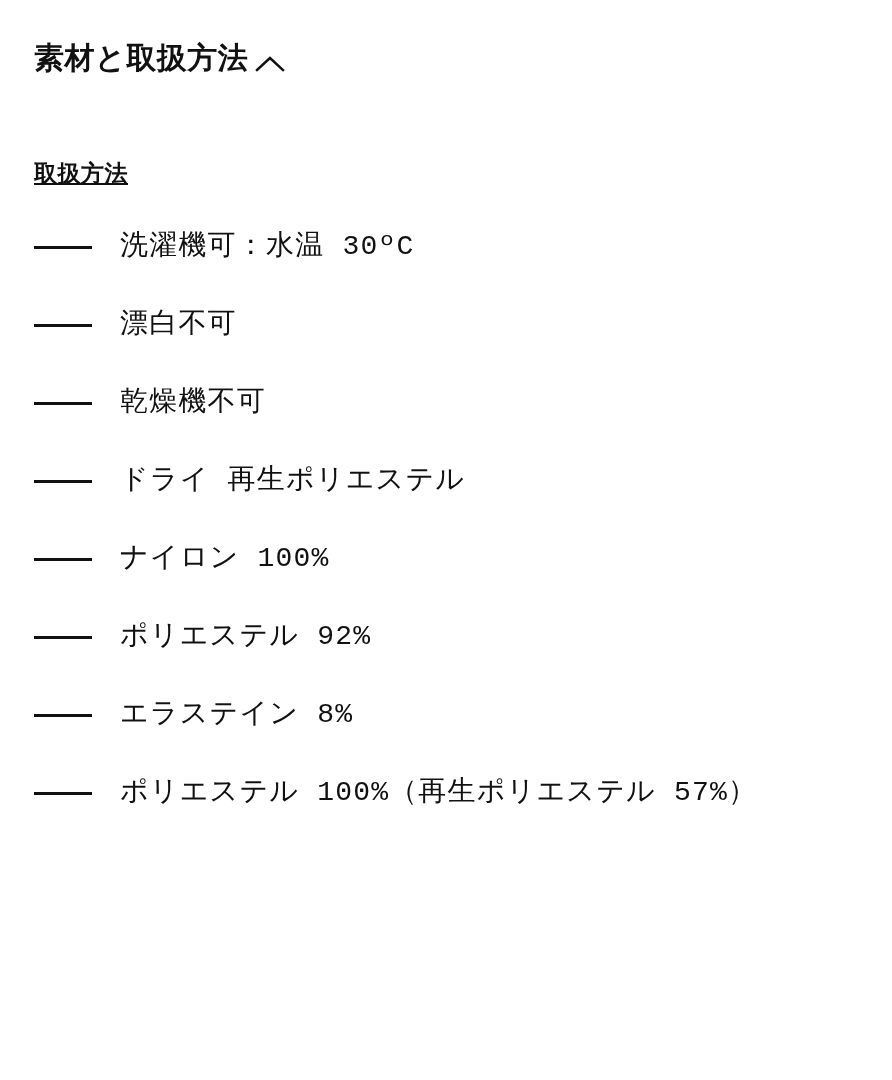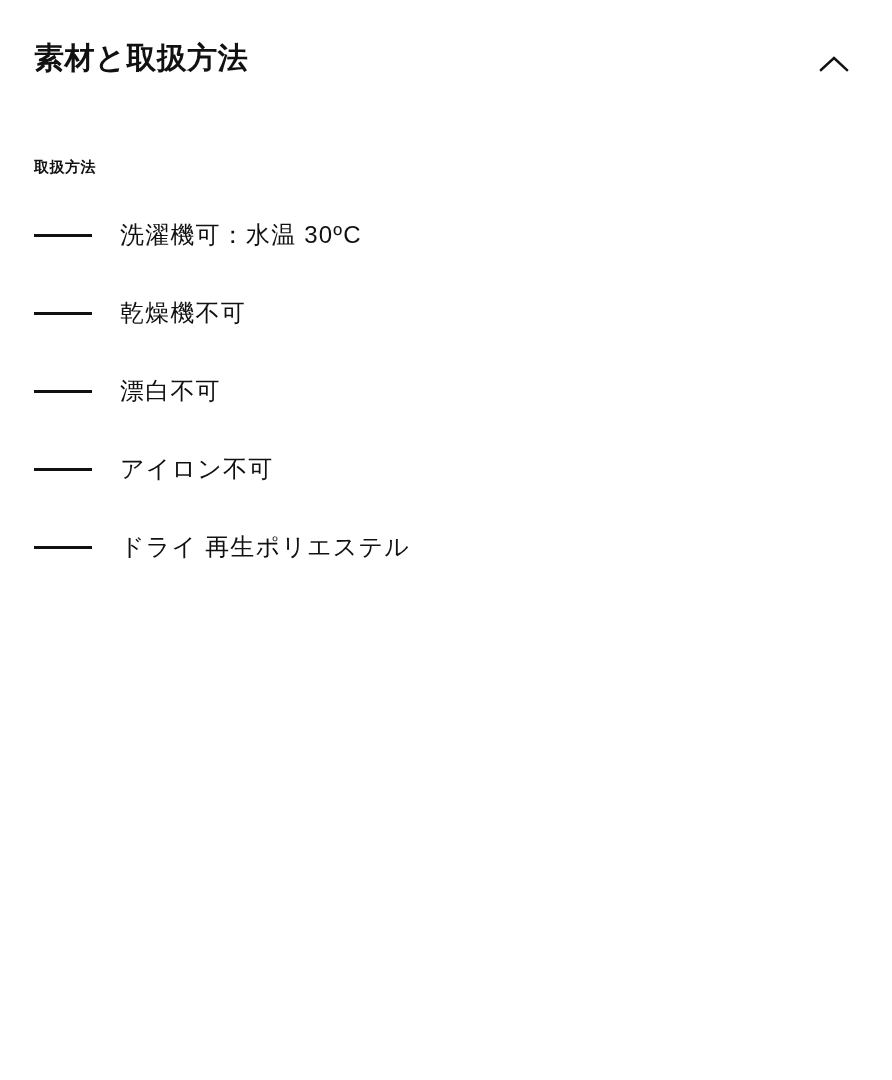--- a/index.html
+++ b/index.html
@@ -17,21 +17,21 @@
   .panel {
     width: 892px;
     height: 1080px;
     box-sizing: border-box;
     padding: 0 34px;
     position: relative;
   }
   .panel-header {
     display: flex;
     align-items: flex-start;
-    justify-content: space-between;
+    justify-content: flex-start;
     padding-top: 40px;
   }
   .panel-title {
     font-family: "Liberation Sans", sans-serif;
     font-size: 30px;
     font-weight: 700;
     letter-spacing: 0.5px;
     line-height: 1.2;
     color: #111111;
     margin: 0;
@@ -51,25 +51,26 @@
     margin-right: 2px;
   }
   .chevron-btn svg {
     display: block;
   }
   .section {
     margin-top: 0;
   }
   .section-heading {
     font-family: "Liberation Serif", "Liberation Sans", serif;
-    font-size: 15px;
+    font-size: 23px;
     font-weight: 700;
     color: #111111;
     margin: 0;
     letter-spacing: 0.5px;
+    text-decoration: underline;
   }
   .care-section-heading {
     padding-top: 72px;
   }
   .material-section-heading {
     padding-top: 48px;
   }
   .item-list {
     list-style: none;
     margin: 0;
@@ -82,22 +83,22 @@
     padding-top: 38px;
   }
   .item .dash {
     flex: 0 0 auto;
     width: 58px;
     height: 3px;
     background: #111111;
     margin-right: 28px;
   }
   .item .item-text {
-    font-family: Liberation Sans, sans-serif;
-    font-size: 24px;
+    font-family: Liberation Mono, monospace;
+    font-size: 28px;
     font-weight: 400;
     color: #111111;
     letter-spacing: 1.2px;
     line-height: 1.3;
     white-space: nowrap;
   }
 </style>
 </head>
 <body>
 
@@ -114,33 +115,47 @@
 
   <div class="section">
     <h3 class="section-heading care-section-heading">取扱方法</h3>
     <ul class="item-list">
       <li class="item">
         <span class="dash"></span>
         <span class="item-text">洗濯機可：水温 30ºC</span>
       </li>
       <li class="item">
         <span class="dash"></span>
-        <span class="item-text">乾燥機不可</span>
-      </li>
-      <li class="item">
-        <span class="dash"></span>
         <span class="item-text">漂白不可</span>
       </li>
       <li class="item">
         <span class="dash"></span>
-        <span class="item-text">アイロン不可</span>
+        <span class="item-text">乾燥機不可</span>
       </li>
       <li class="item">
         <span class="dash"></span>
         <span class="item-text">ドライ 再生ポリエステル</span>
       </li>
     </ul>
   </div>
 
   <div class="section">
+    <ul class="item-list">
+      <li class="item">
+        <span class="dash"></span>
+        <span class="item-text">ナイロン 100%</span>
+      </li>
+      <li class="item">
+        <span class="dash"></span>
+        <span class="item-text">ポリエステル 92%</span>
+      </li>
+      <li class="item">
+        <span class="dash"></span>
+        <span class="item-text">エラステイン 8%</span>
+      </li>
+      <li class="item">
+        <span class="dash"></span>
+        <span class="item-text">ポリエステル 100%（再生ポリエステル 57%）</span>
+      </li>
+    </ul>
   </div>
 
 </div>
 
 </body></html>

